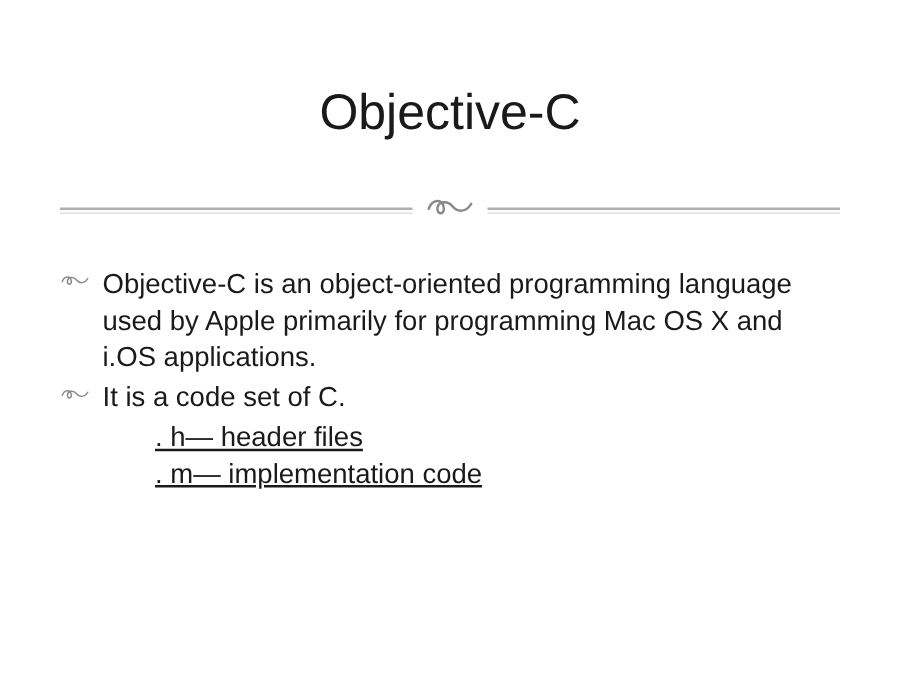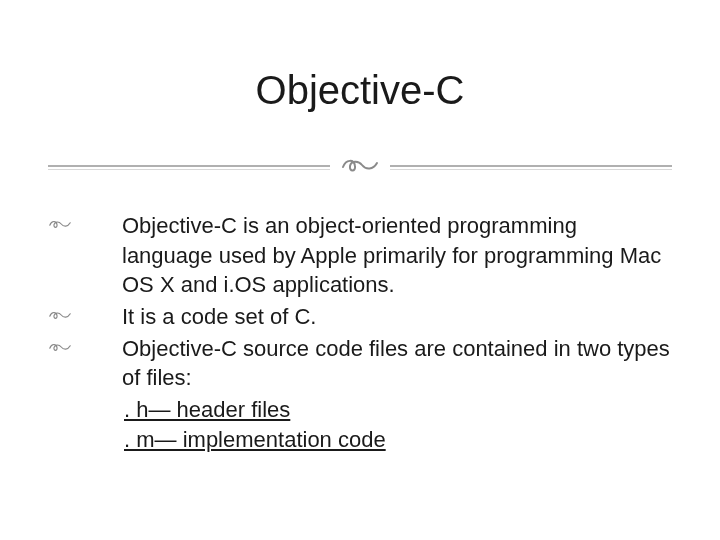--- a/index.html
+++ b/index.html
@@ -56,21 +56,20 @@
     font-family: "Segoe Script", "Brush Script MT", cursive;
   }
   .body {
     font-size: 22px;
     line-height: 1.35;
   }
   .bullet-row {
     display: flex;
     align-items: flex-start;
     margin-bottom: 2px;
-    gap: 40px;
   }
   .bullet-icon {
     flex: 0 0 auto;
     width: 34px;
     font-size: 20px;
     color: #8a8a8a;
     font-family: "Segoe Script", "Brush Script MT", cursive;
     line-height: 1.4;
     text-align: left;
     padding-top: 1px;
@@ -112,26 +111,19 @@
     </div>
 
     <div class="bullet-row">
       <div class="bullet-icon">
 <svg viewBox="0 0 40 24" width="24" height="18" xmlns="http://www.w3.org/2000/svg">
   <path d="M3 14 C 6 6, 14 6, 15 13 C 16 19, 9 19, 10 13 C 11 8, 18 7, 22 12 C 26 17, 33 17, 37 10" stroke="#8a8a8a" stroke-width="2" fill="none" stroke-linecap="round"></path>
 </svg></div>
       <div class="bullet-text">It is a code set of C.</div>
     </div>
 
-    <div class="bullet-row">
-      <div class="bullet-icon">
-<svg viewBox="0 0 40 24" width="24" height="18" xmlns="http://www.w3.org/2000/svg">
-  <path d="M3 14 C 6 6, 14 6, 15 13 C 16 19, 9 19, 10 13 C 11 8, 18 7, 22 12 C 26 17, 33 17, 37 10" stroke="#8a8a8a" stroke-width="2" fill="none" stroke-linecap="round"></path>
-</svg></div>
-      <div class="bullet-text">Objective-C source code files are contained in two types of files:</div>
-    </div>
 
     <div class="sub-row">. h— header files</div>
     <div class="sub-row">. m— implementation code</div>
 
   </div>
 
 </div>
 
 </body></html>

